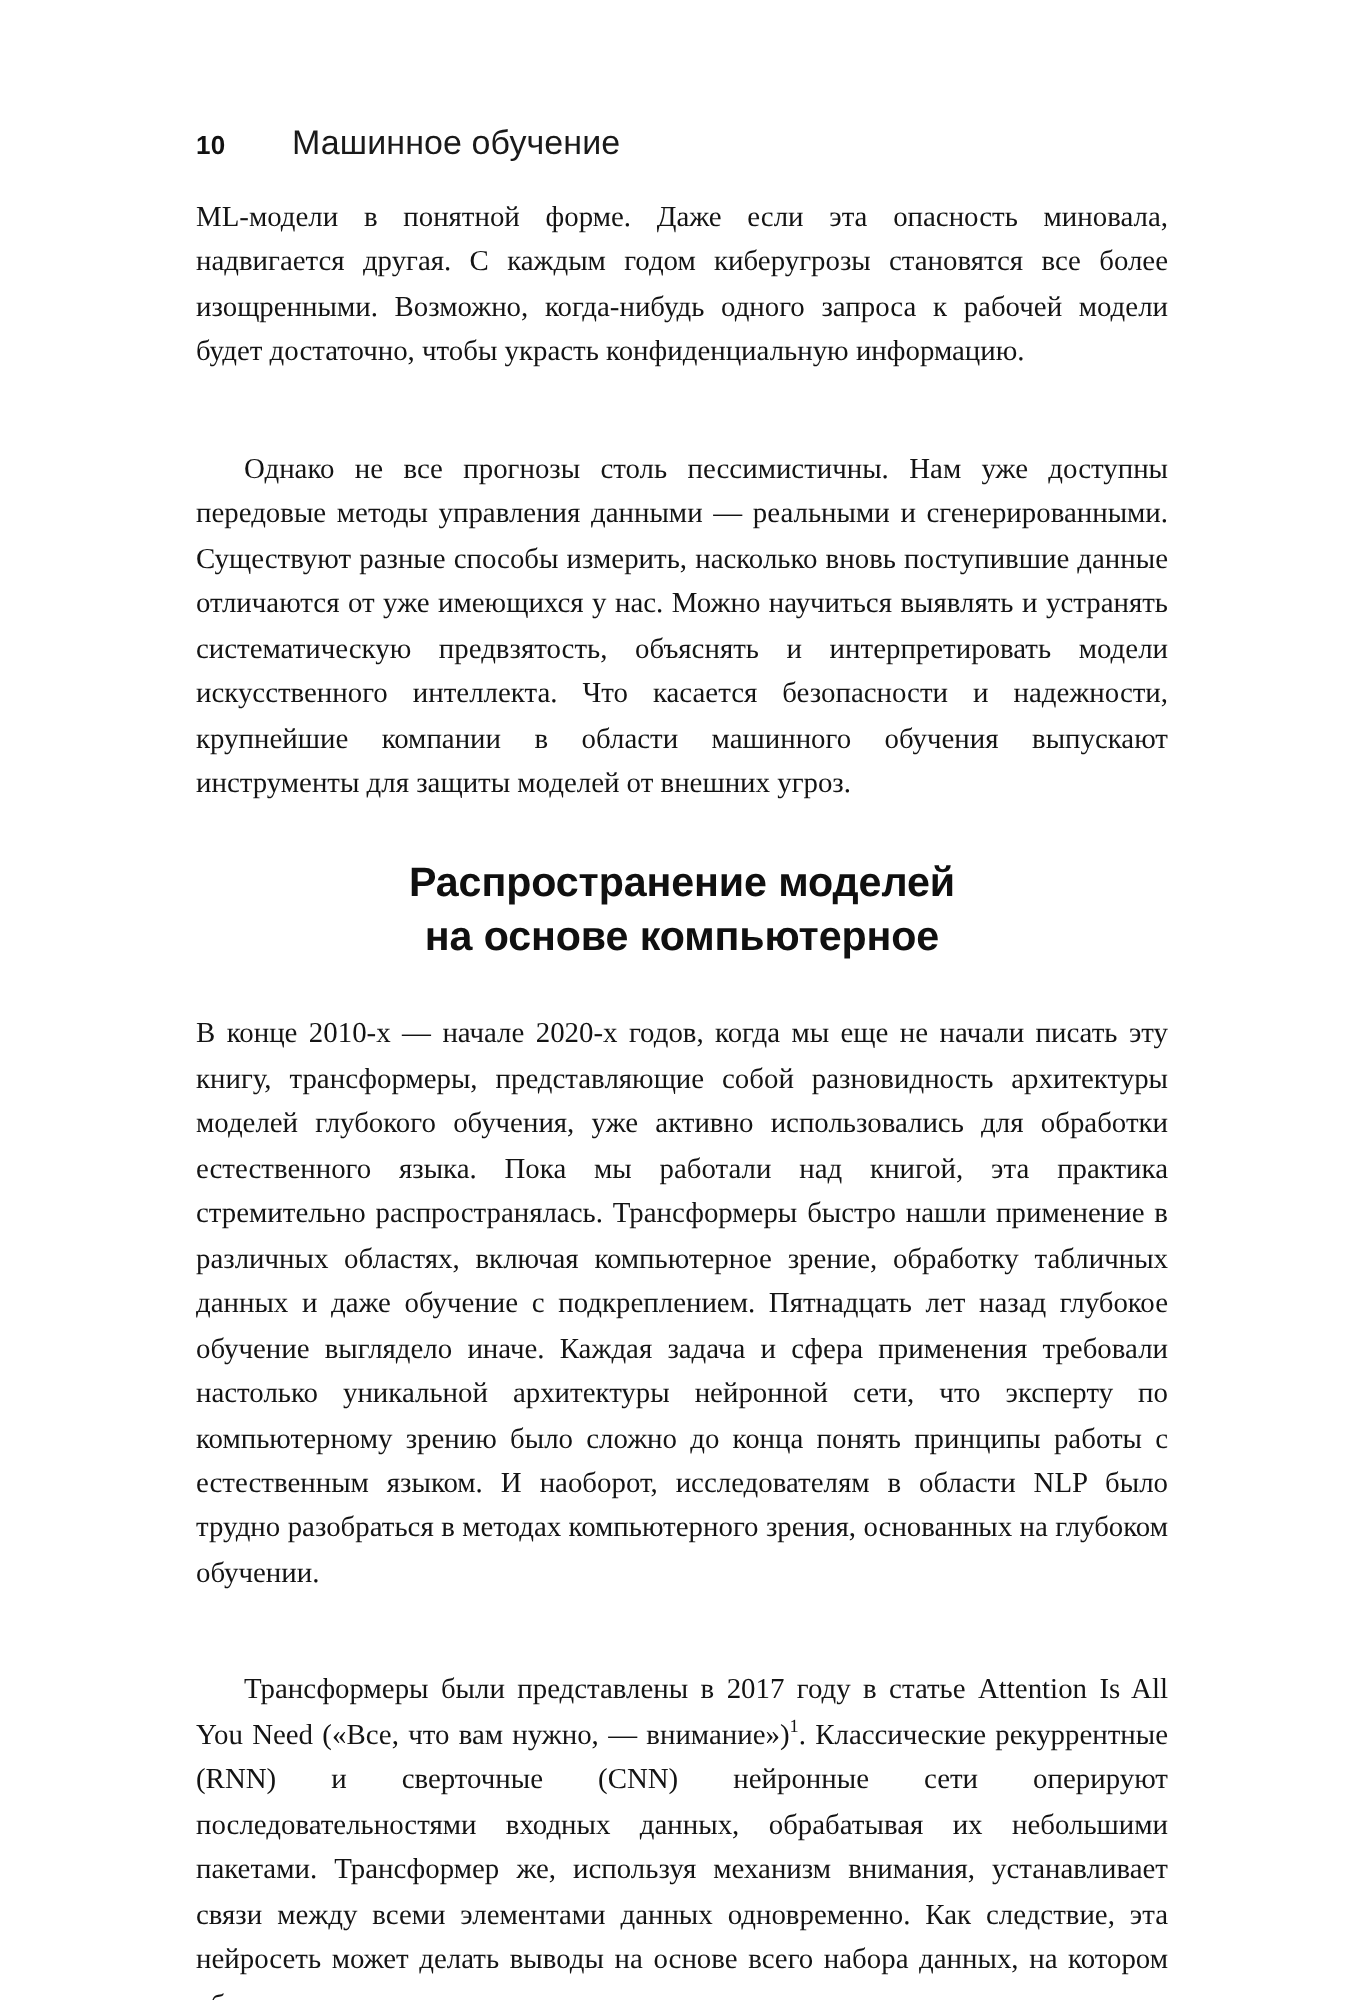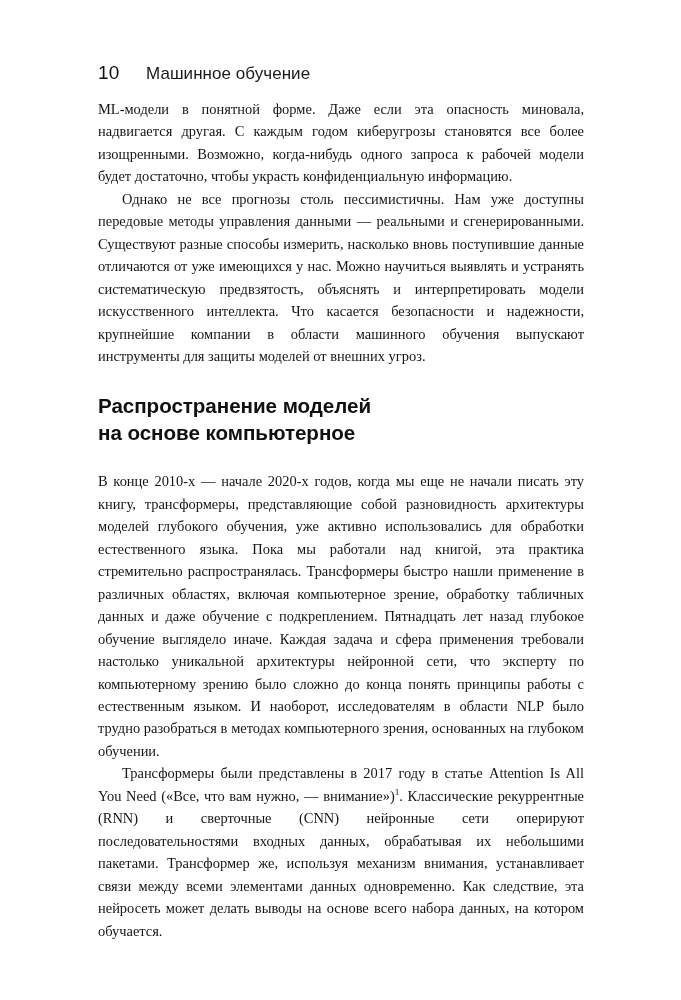--- a/index.html
+++ b/index.html
@@ -32,22 +32,22 @@
     position: absolute;
     left: 98px;
     top: 62px;
     width: 486px;
     height: 20px;
     display: flex;
     align-items: baseline;
     font-family: "Liberation Sans", "DejaVu Sans", sans-serif;
   }
   .folio {
-    font-weight: normal;
-    font-size: 19px;
+    font-weight: bold;
+    font-size: 13px;
     color: #111111;
     letter-spacing: 0.1px;
     margin-right: 0px;
     min-width: 48px;
     display: inline-block;
   }
   .chapter-title {
     font-size: 17px;
     font-weight: 400;
     color: #1a1a1a;
@@ -67,41 +67,42 @@
     text-align: justify;
     text-justify: inter-word;
     font-size: 14.45px;
     line-height: 22.45px;
     color: #141414;
     hyphens: manual;
     -webkit-hyphens: manual;
   }
   p.body.indent {
     text-indent: 24px;
+    margin-top: 36px;
   }
   p.body.first {
     text-indent: 0;
   }
 
   sup.fn {
     font-size: 9.2px;
     vertical-align: super;
     line-height: 0;
   }
 
   
   h2.section-heading {
     margin: 0;
     font-family: "Liberation Sans", "DejaVu Sans", sans-serif;
     font-weight: bold;
     font-size: 20.6px;
     line-height: 26.5px;
     color: #101010;
     letter-spacing: -0.05px;
-    text-align: left;
+    text-align: center;
   }
   h2.section-heading .hl {
     display: block;
   }
 
   .gap-before-heading { height: 26px; }
   .gap-after-heading  { height: 24px; }
 </style>
 </head>
 <body>

